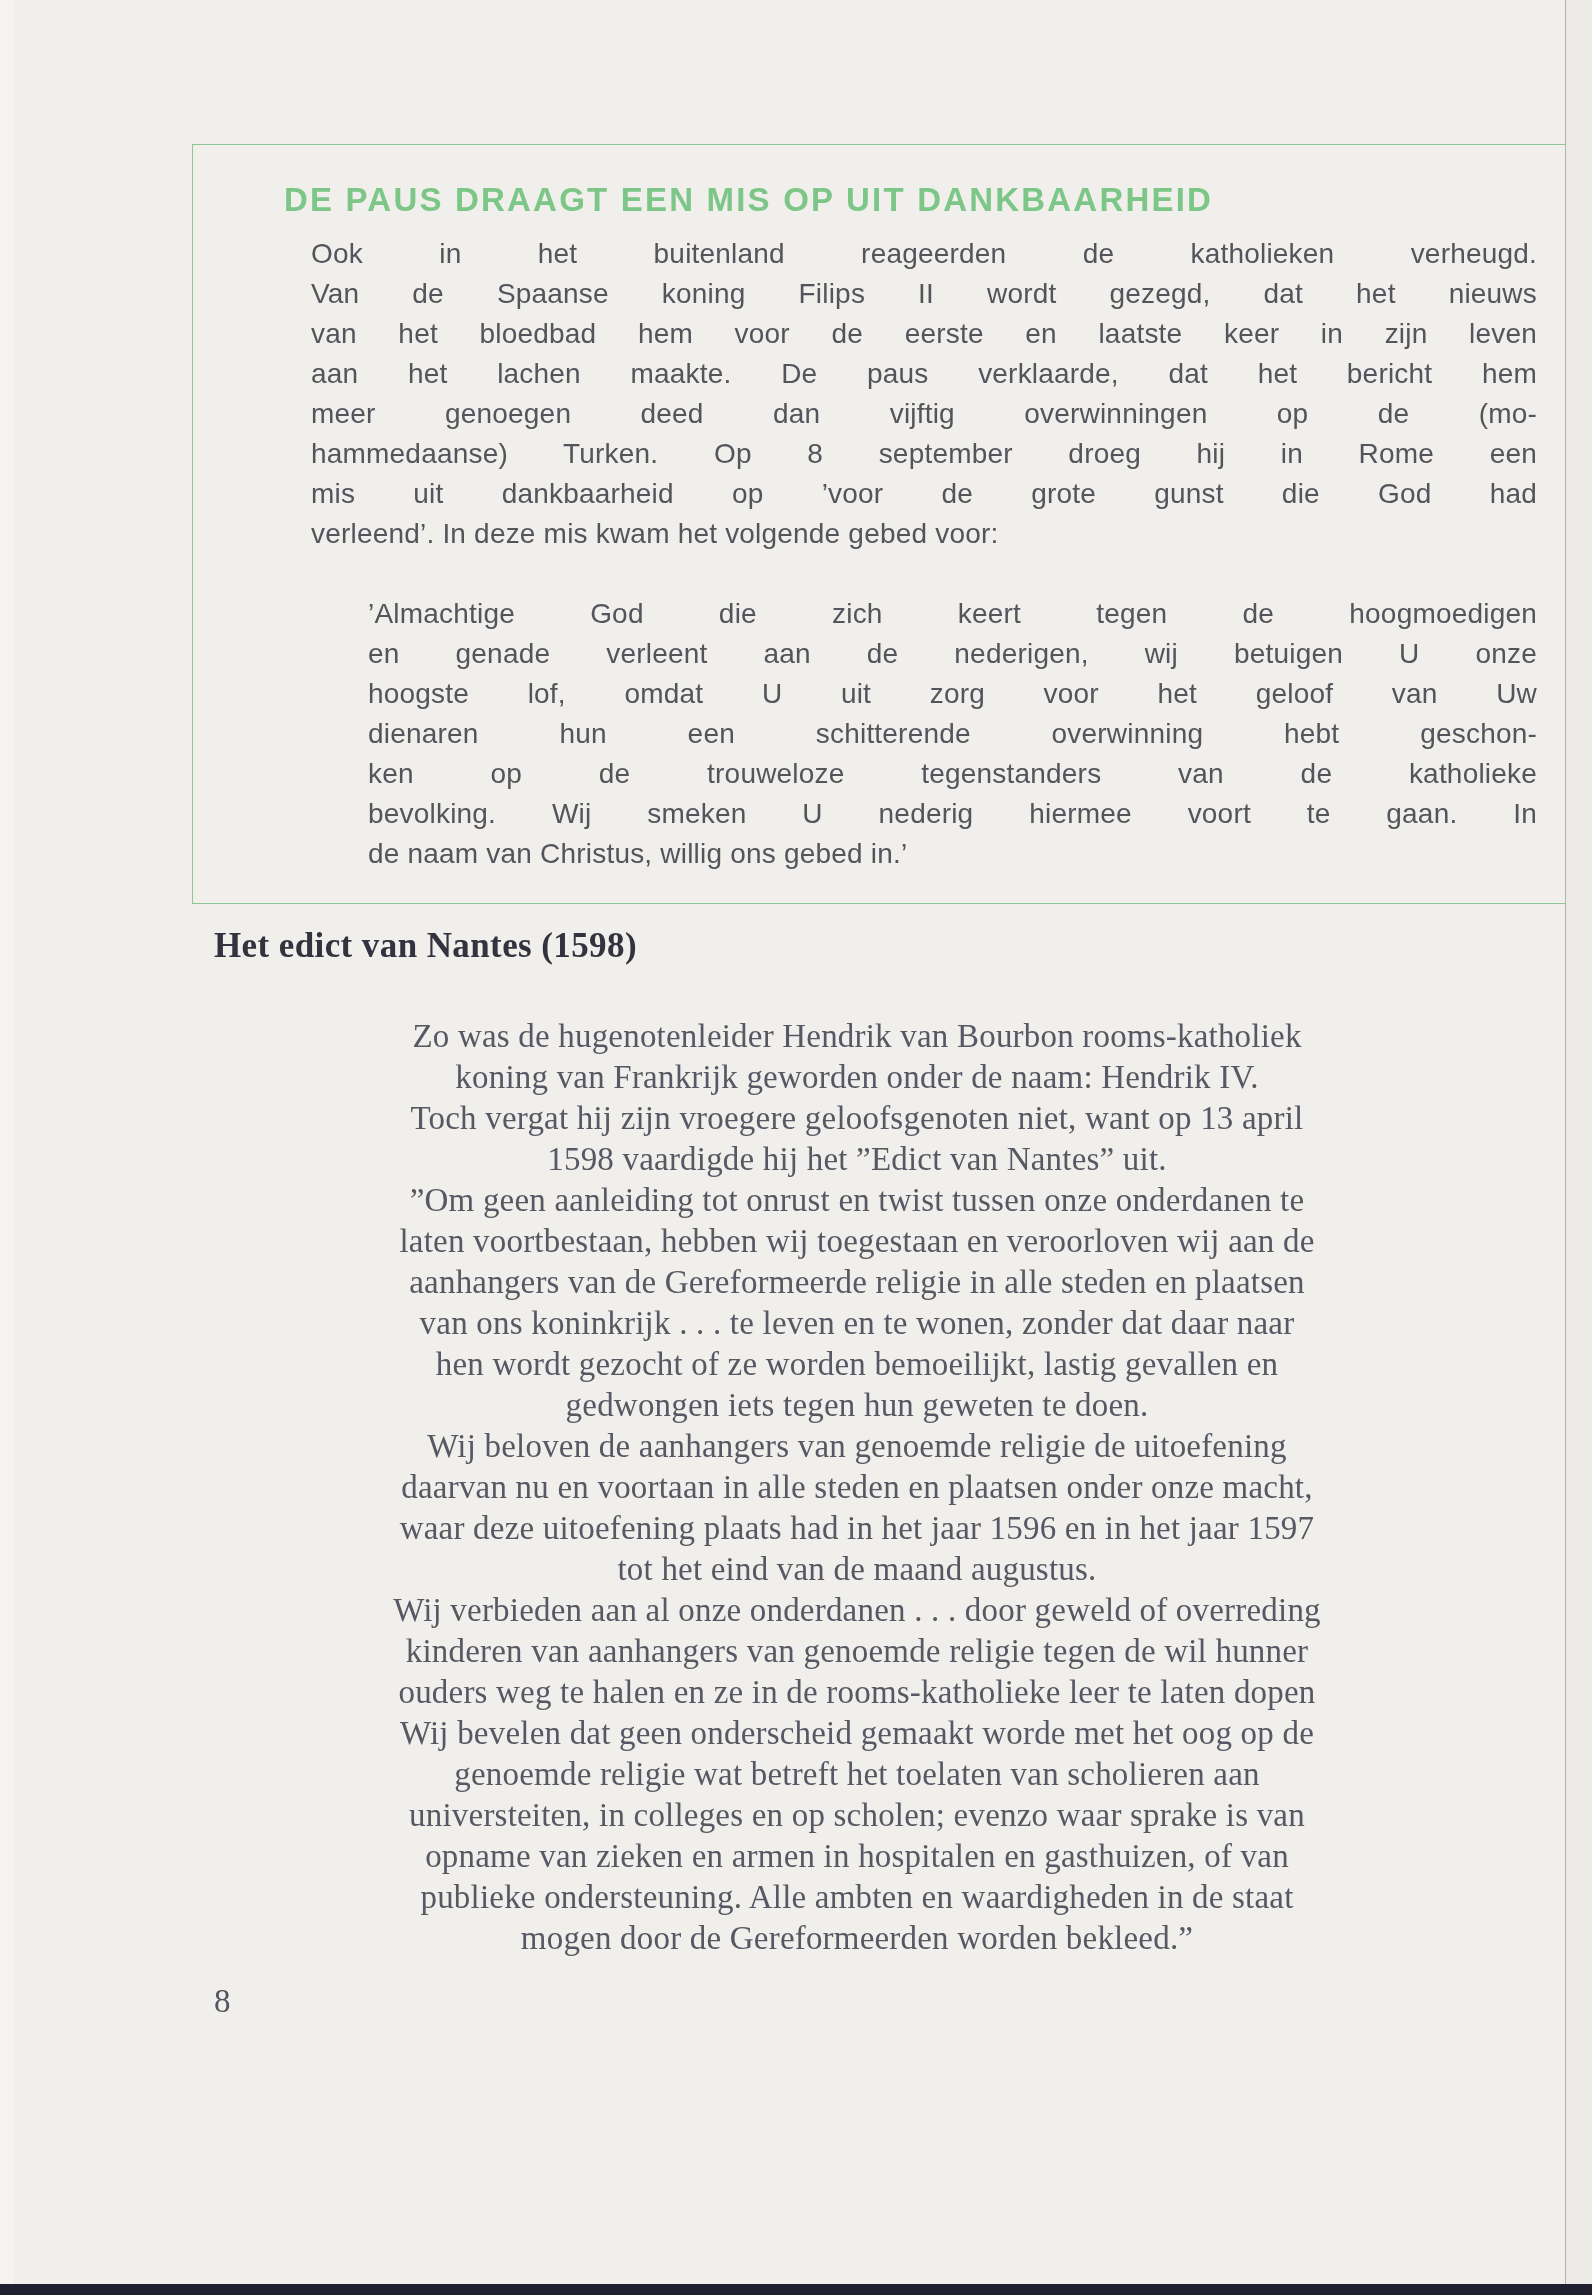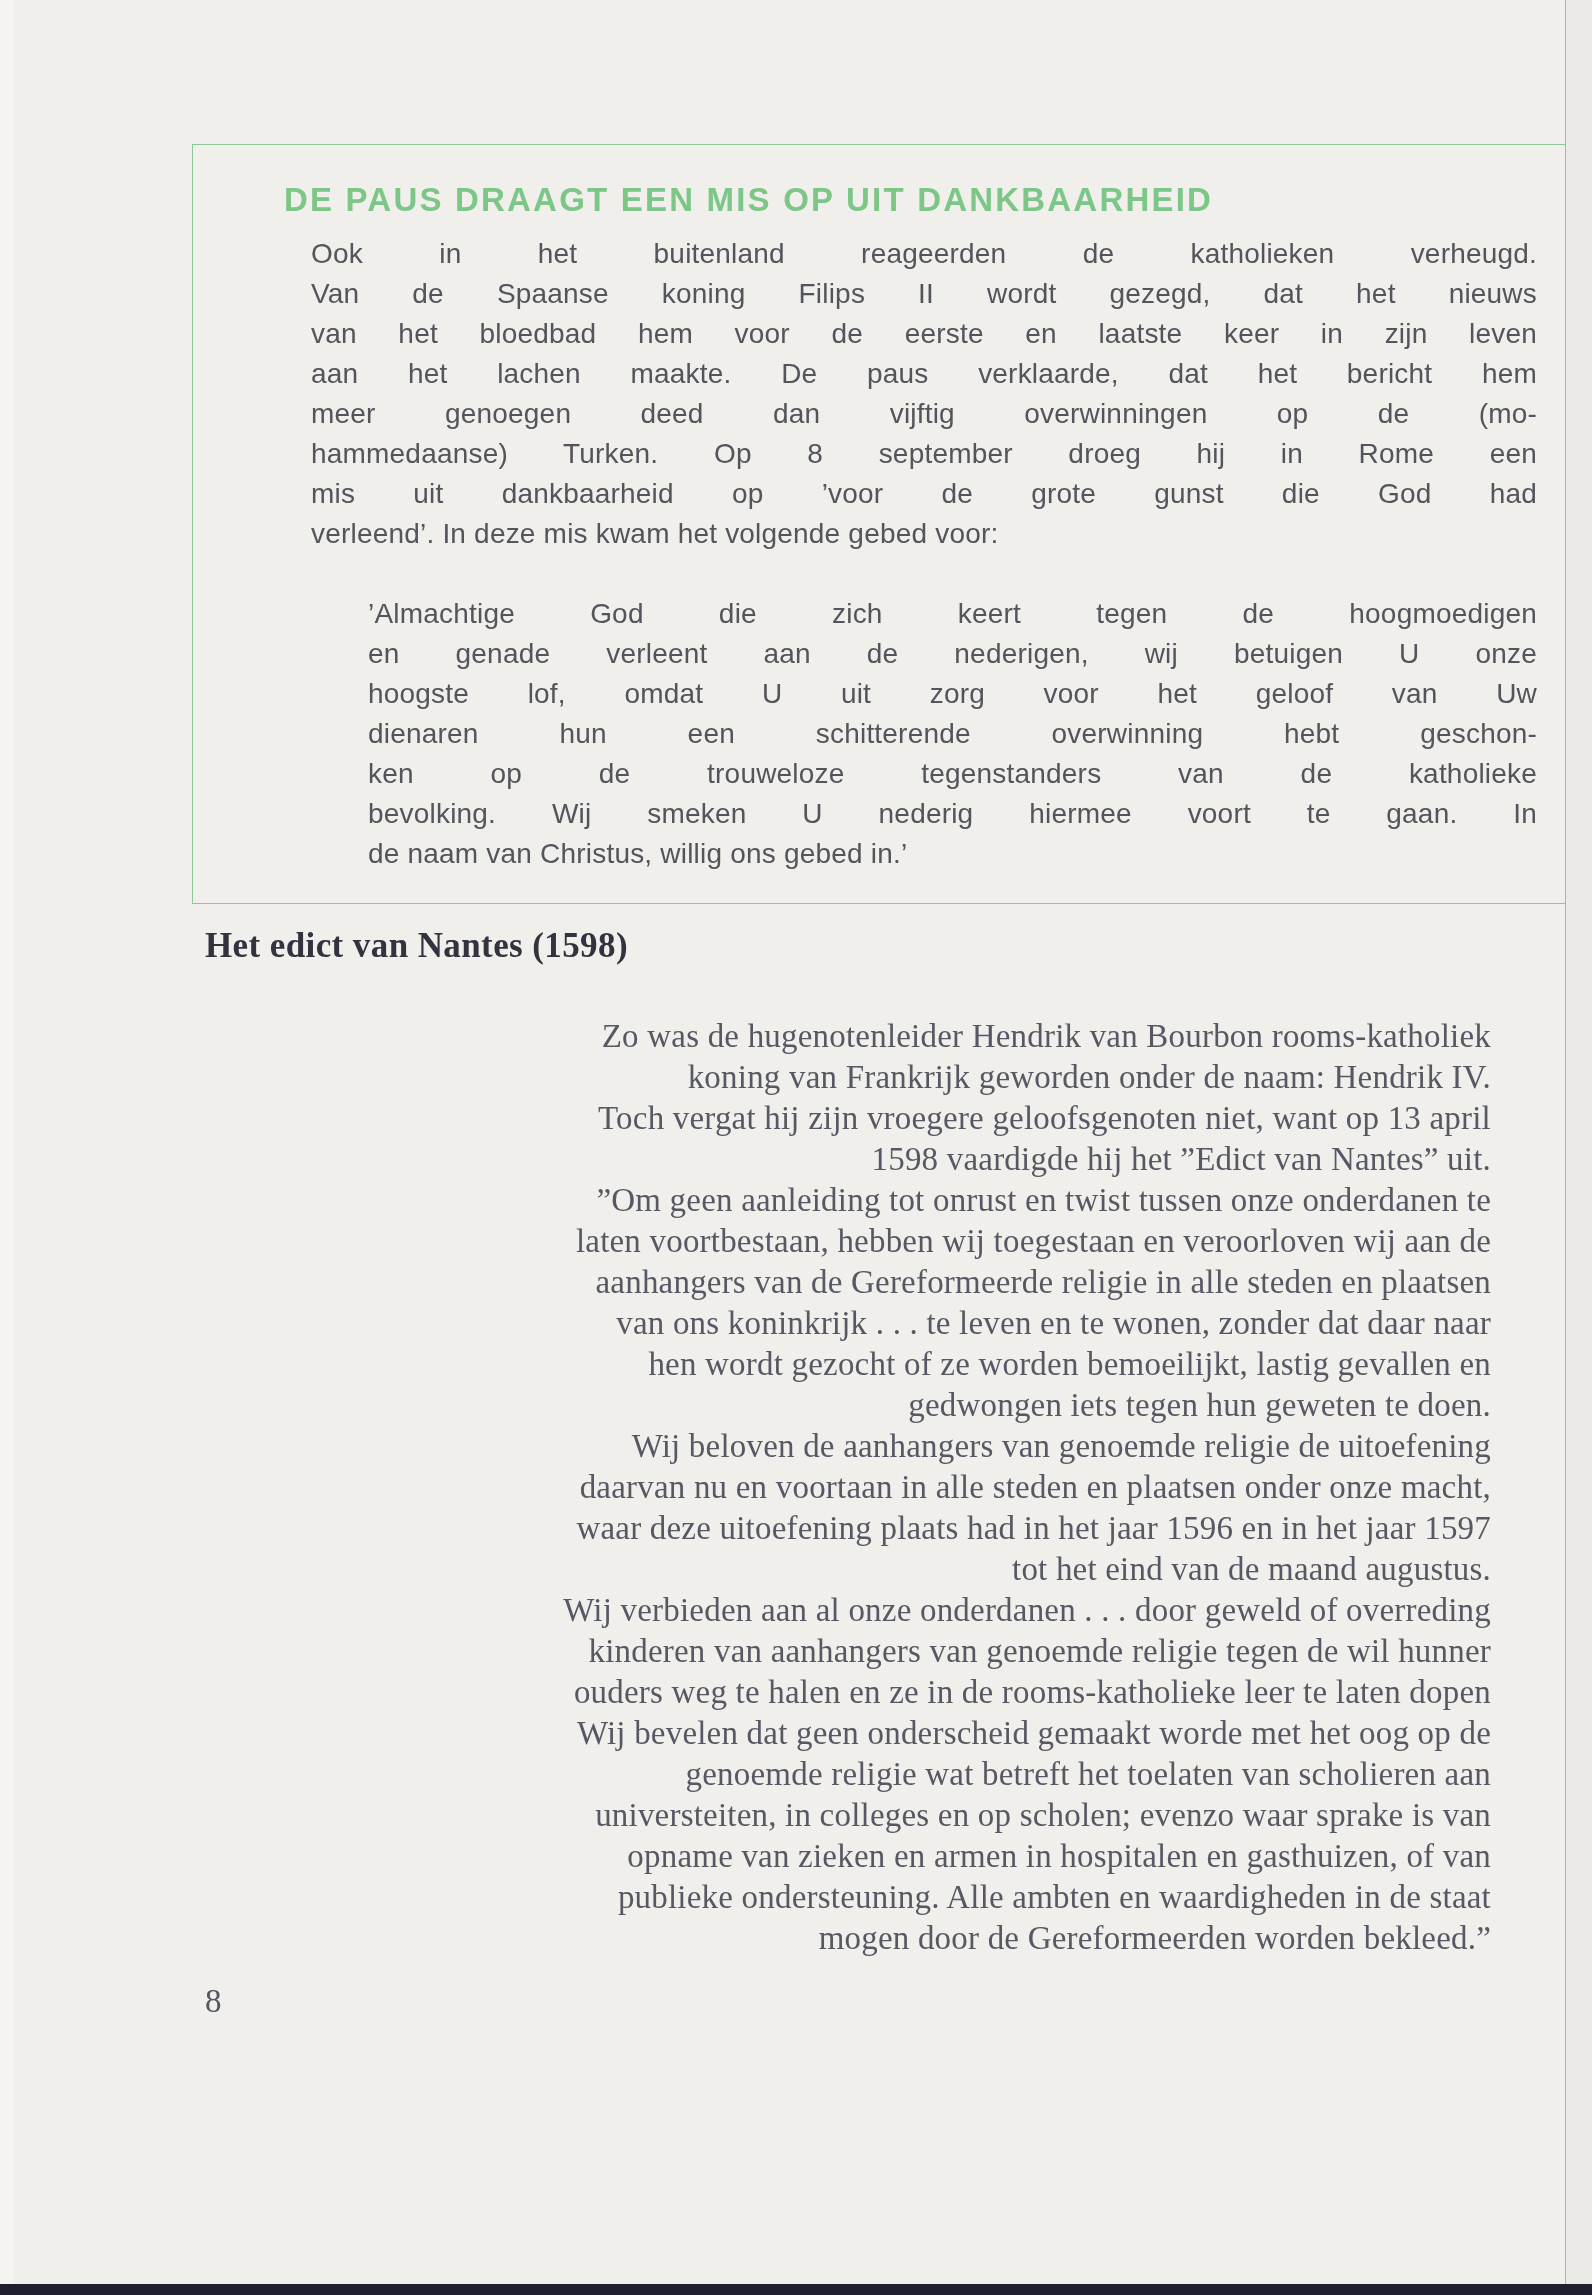--- a/index.html
+++ b/index.html
@@ -54,40 +54,40 @@
   }
   .box-par .jline { text-align: justify; text-align-last: justify; }
   .box-par .jline:last-child { text-align-last: left; }
   .prayer {
     margin-top: 40px;
     margin-left: 84px;
   }
   
   .main-text {
     position: absolute;
-    left: 205px; top: 925px;
+    left: 214px; top: 925px;
     width: 1286px;
     font-family: "Liberation Serif", serif;
     color: #585864;
   }
   .section-heading {
     font-family: "Liberation Serif", serif;
     font-weight: bold;
     font-size: 35px;
     line-height: 41px;
     letter-spacing: 0.4px;
     color: #333340;
     margin-bottom: 50px;
   }
   .serif-par {
     font-size: 33px;
     line-height: 41px;
     letter-spacing: 0.2px;
   }
-  .serif-par .jline { text-align: right; white-space: nowrap; }
+  .serif-par .jline { text-align: center; white-space: nowrap; }
   .page-number {
     margin-top: 22.4px;
     font-size: 33px;
     line-height: 41px;
     color: #55555f;
   }
 </style>
 </head>
 <body>
 

